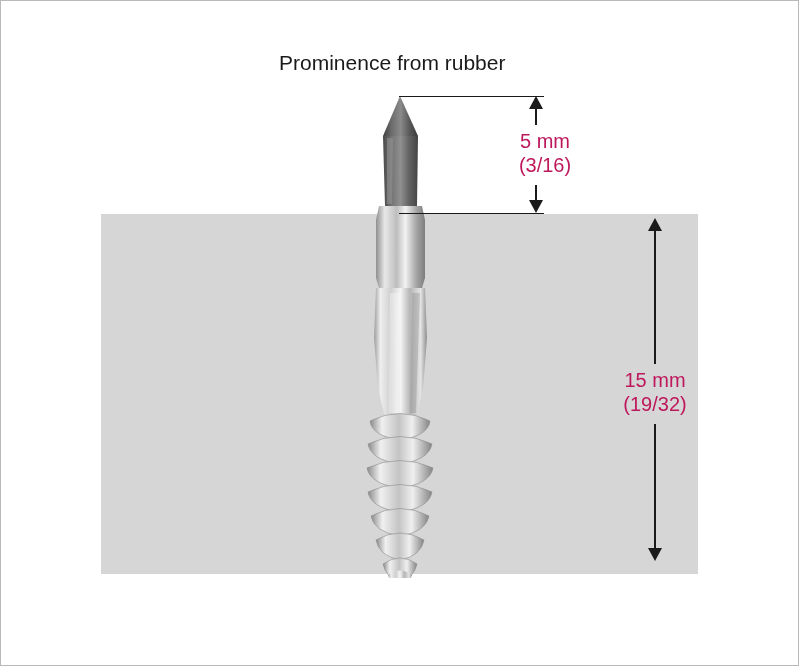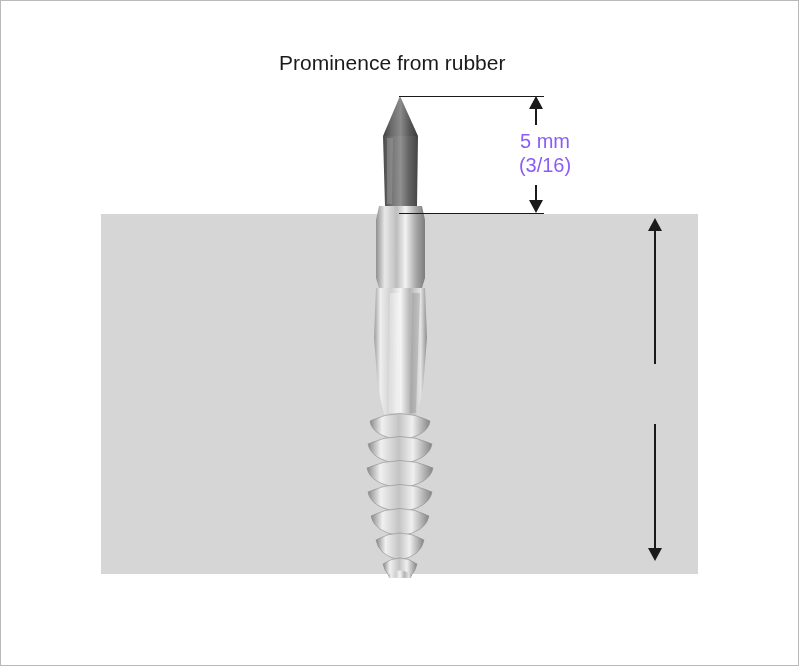--- a/index.html
+++ b/index.html
@@ -48,21 +48,21 @@
   #prominence-label {
     left: 279px;
     top: 50px;
   }
   #penetration-label {
     left: 437px;
     top: 588px;
   }
   .dim-text {
     position: absolute;
-    color: #8b5cf6;
+    color: #be185d;
     font-size: 20px;
     line-height: 24px;
     text-align: center;
     white-space: pre;
   }
   #dim5 {
     left: 500px;
     top: 129px;
     width: 90px;
   }
@@ -199,16 +199,18 @@
   <div class="arrowhead up" id="arr15-up-head"></div>
   <div class="arrowcol" id="arr15-up-shaft"></div>
   <div class="arrowcol" id="arr15-down-shaft"></div>
   <div class="arrowhead down" id="arr15-down-head"></div>
 
   <div class="label" id="prominence-label">Prominence from rubber</div>
 
   <div class="dim-text" id="dim5" style="white-space: pre;">5 mm
 (3/16)</div>
 
+  <div class="dim-text" id="dim15" style="white-space: pre;">15 mm
+(19/32)</div>
 
 
   <div id="frame"></div>
 </div>
 
 </body></html>

